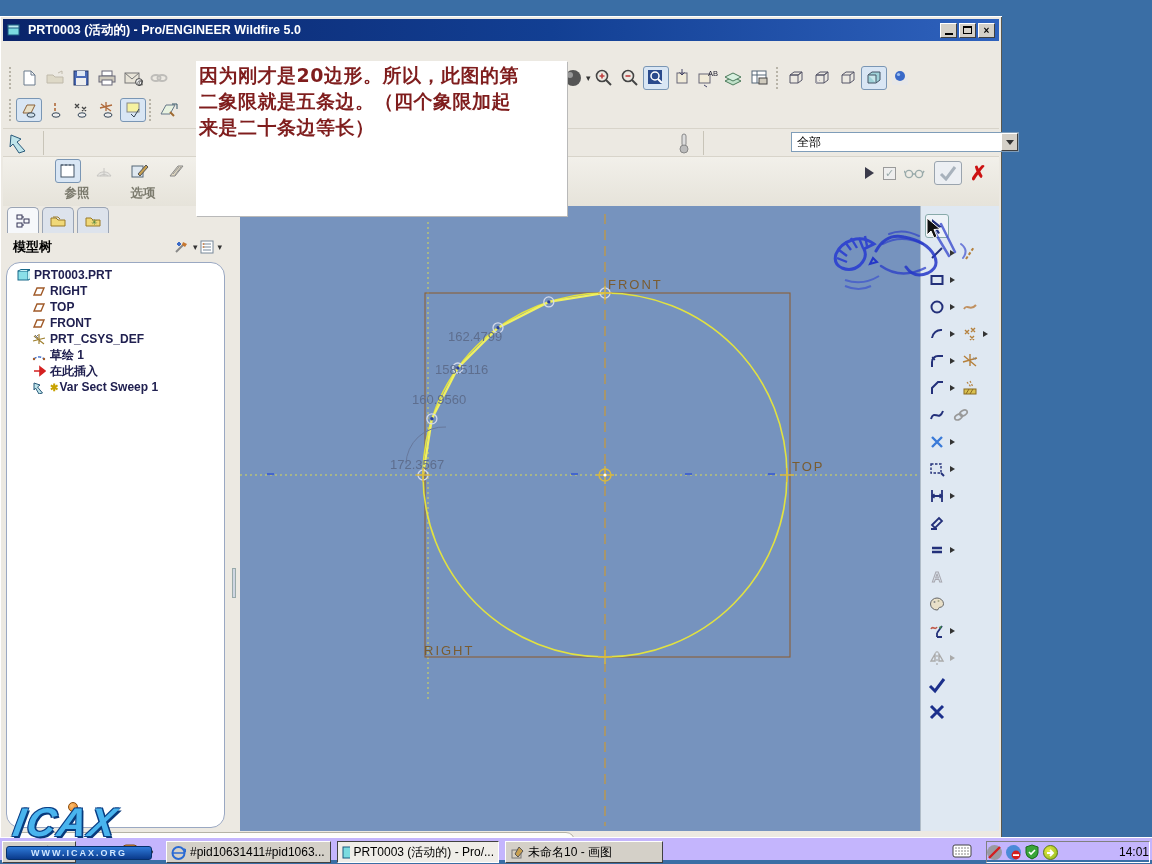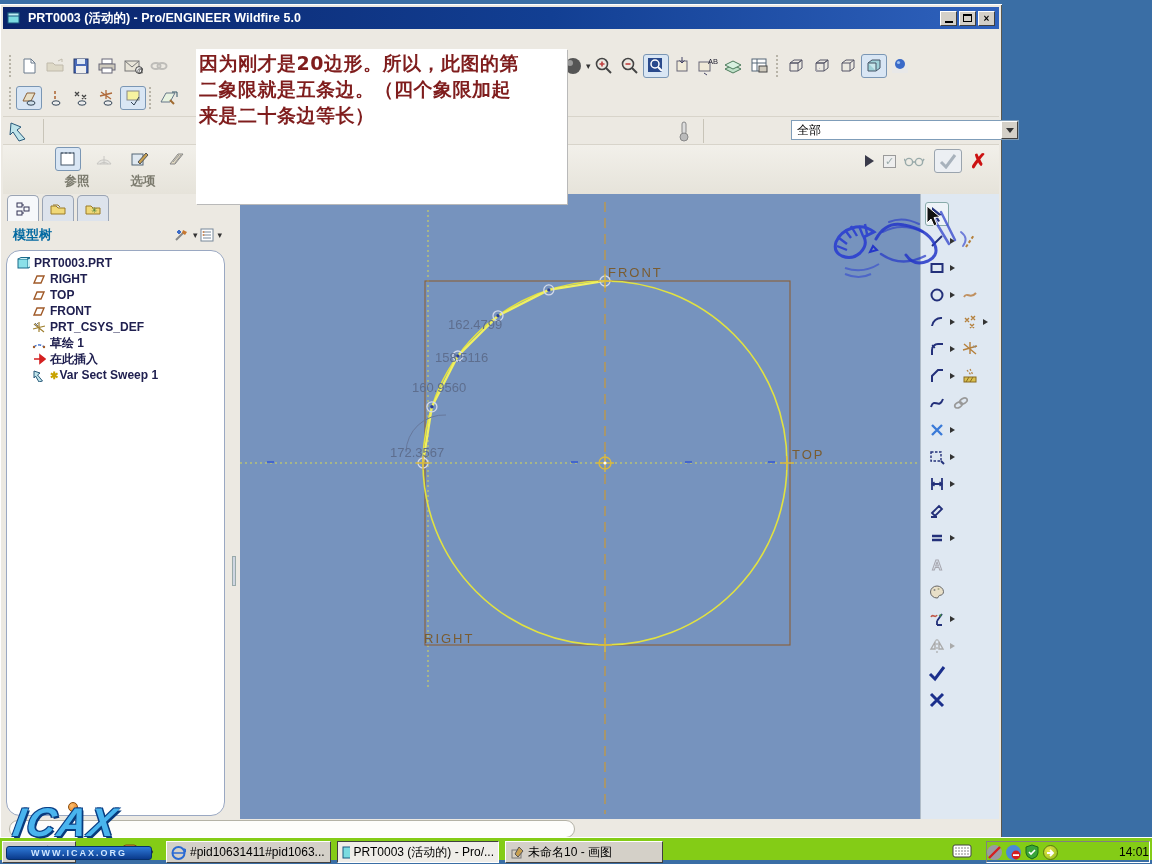--- a/index.html
+++ b/index.html
@@ -1,19 +1,19 @@
 <!DOCTYPE html>
 <html><head>
 <meta charset="utf-8">
 <style>
   html,body{margin:0;padding:0;background:#000;}
   *{box-sizing:border-box;font-family:"Liberation Sans",sans-serif;}
   .screen{position:relative;width:1152px;height:864px;background:#3a6ea5;overflow:hidden;}
   
-  .proe{position:absolute;left:0;top:4px;width:1002px;height:837px;background:#ece9e2;
+  .proe{position:absolute;left:0;top:16px;width:1002px;height:837px;background:#ece9e2;
         box-shadow:inset 1px 1px 0 #fff, inset -1px -1px 0 #5a584e;}
   .titlebar{position:absolute;left:3px;top:3px;width:996px;height:22px;
         background:linear-gradient(90deg,#0a246a 0%,#123f93 55%,#2f62bd 100%);
         display:flex;align-items:center;padding:0 4px;color:#fff;}
   .title-text{font-weight:bold;font-size:12.5px;margin-left:6px;white-space:nowrap;}
   .win-btns{margin-left:auto;display:flex;gap:2px;}
   .wbtn{width:17px;height:15px;background:#d4d0c8;border:1px solid;border-color:#fff #404040 #404040 #fff;
         display:flex;align-items:center;justify-content:center;font-size:10px;font-weight:bold;color:#000;}
   .wbtn .bar{width:8px;height:2px;background:#000;margin-top:7px;}
   .wbtn .box{width:9px;height:8px;border:1px solid #000;border-top-width:2px;}
@@ -52,21 +52,21 @@
   .note div{font-size:19px;line-height:26px;font-weight:600;color:#7f1d1d;letter-spacing:.5px;
         font-family:"DejaVu Sans",sans-serif;white-space:nowrap;}
   
   .main{position:absolute;left:3px;top:190px;width:996px;height:625px;}
   .lpanel{position:absolute;left:0;top:0;width:225px;height:625px;background:#ece9e2;}
   .ptabs{position:absolute;left:4px;top:1px;display:flex;gap:3px;}
   .ptab{width:32px;height:26px;border:1px solid #9aa4b4;border-bottom:none;border-radius:5px 5px 0 0;
         background:#dde3ec;display:flex;align-items:center;justify-content:center;}
   .ptab.active{background:#f6f8fb;}
   .phead{position:absolute;left:2px;top:28px;width:221px;height:26px;display:flex;align-items:center;}
-  .phead .t{font-size:13px;font-weight:bold;color:#0369a1;margin-left:8px;}
+  .phead .t{font-size:13px;font-weight:bold;color:#000000;margin-left:8px;}
   .phbtn{margin-left:auto;display:flex;align-items:center;gap:2px;margin-right:4px;}
   .ddv{font-size:9px;color:#333;}
   .tree{position:absolute;left:3px;top:56px;width:219px;height:566px;background:#fff;
         border:1px solid #9aa8c2;border-radius:14px;overflow:hidden;padding-top:4px;}
   .trow{display:flex;align-items:center;height:16px;font-family:"Liberation Mono",monospace;
         font-size:12px;font-weight:bold;color:#202050;white-space:nowrap;}
   .trow .ic{width:16px;display:flex;justify-content:center;margin-right:3px;}
   .ind0{padding-left:8px;} .ind1{padding-left:24px;}
   .flag{color:#c8a200;font-size:10px;margin-right:1px;}
   .splitter{position:absolute;left:225px;top:0;width:12px;height:625px;background:#ece9e2;}
@@ -77,21 +77,21 @@
   .srow{display:flex;align-items:center;height:27px;}
   .sbtn{width:24px;height:24px;display:flex;align-items:center;justify-content:center;}
   .sbtn.pressed{border:1px solid #8aa;border-radius:3px;background:#eef3f8;}
   .fly{width:0;height:0;border:3.5px solid transparent;border-left:5px solid #333;margin-left:1px;}
   .fly.dim{border-left-color:#aaa;}
   .scribble{position:absolute;left:628px;top:0;width:368px;height:130px;z-index:45;pointer-events:none;}
   
   .statusbar{position:absolute;left:3px;top:815px;width:996px;height:20px;background:#ece9e2;}
   .msgbox{position:absolute;left:6px;top:1px;width:566px;height:18px;background:#fdfdfb;
         border:1px solid #b4b2a6;border-radius:9px;}
-  .taskbar{position:absolute;left:0;top:837px;width:1152px;height:23px;background:#84cc16;
+  .taskbar{position:absolute;left:0;top:837px;width:1152px;height:23px;background:#c4b5fd;
         border-top:1px solid #fff;}
   .startbtn{position:absolute;left:2px;top:3px;width:74px;height:22px;background:#d4d0c8;
         border:1px solid;border-color:#fff #404040 #404040 #fff;display:flex;align-items:center;gap:4px;padding-left:4px;}
   .startbtn span{font-size:12.5px;font-weight:bold;color:#000;}
   .chev{position:absolute;left:148px;top:8px;font-size:10px;font-weight:bold;color:#333;}
   .task{position:absolute;top:3px;height:22px;background:#d4d0c8;border:1px solid;
         border-color:#fff #404040 #404040 #fff;display:flex;align-items:center;gap:4px;padding:0 4px;overflow:hidden;}
   .task.active{border-color:#404040 #fff #fff #404040;background:#efede8;}
   .task span{font-size:12px;color:#000;white-space:nowrap;}
   .tray{position:absolute;right:2px;top:3px;width:164px;height:22px;border:1px solid;

